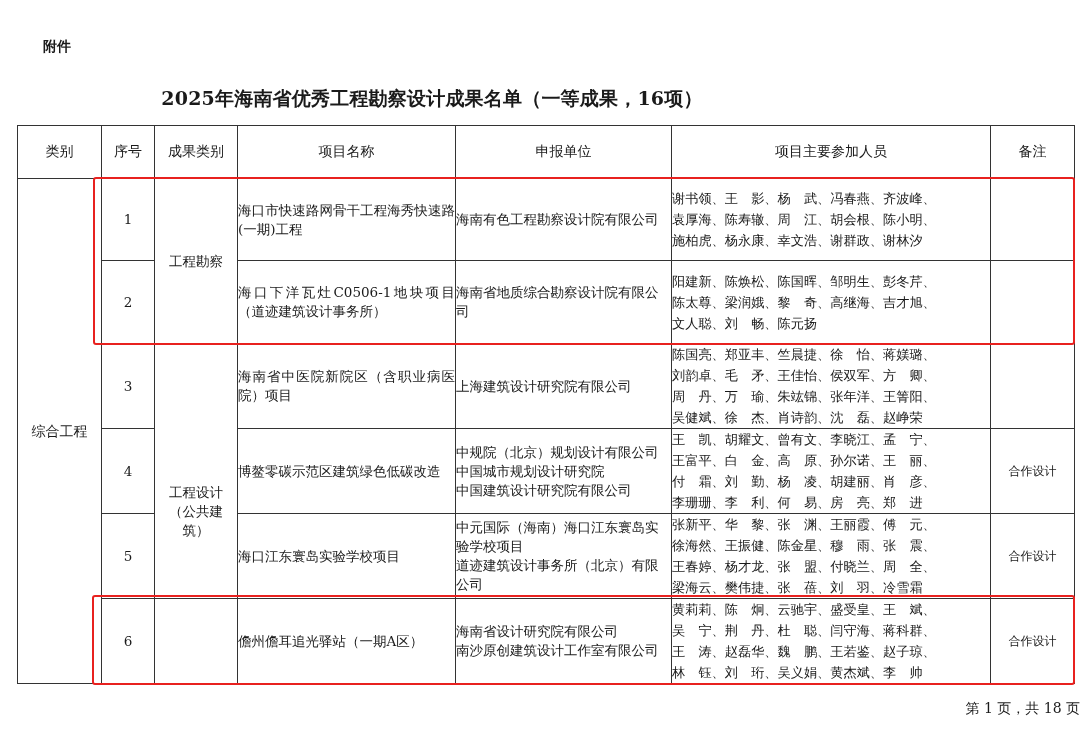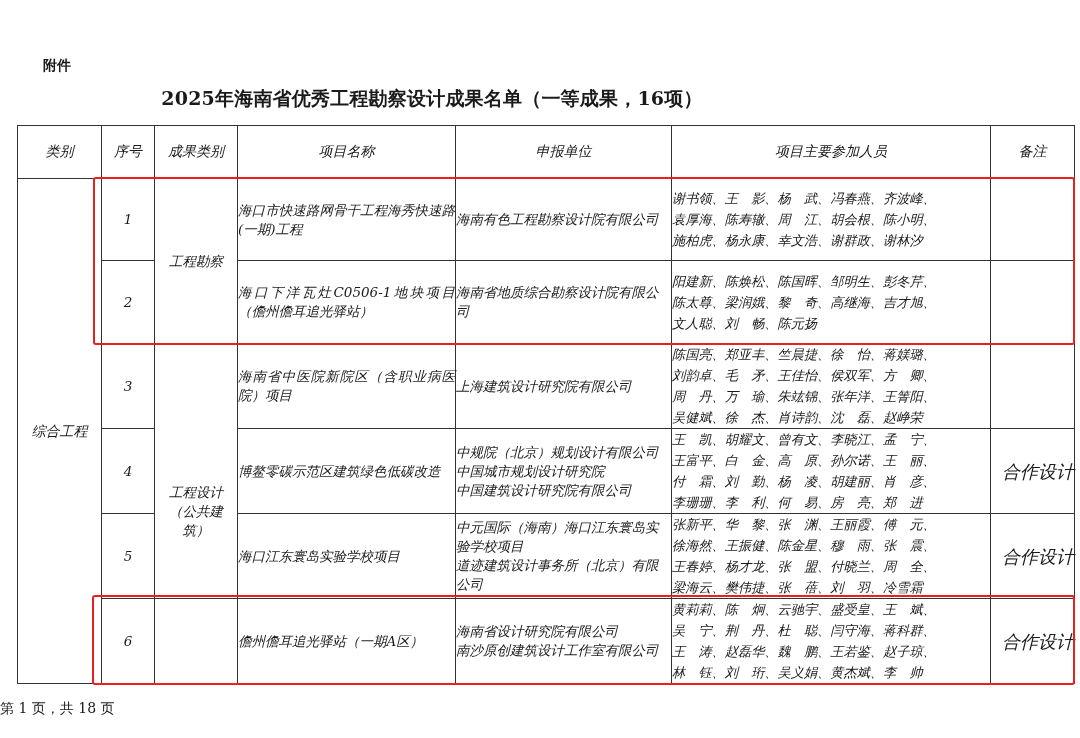--- a/index.html
+++ b/index.html
@@ -1,35 +1,35 @@
 <!DOCTYPE html>
 <html><head>
 <meta charset="utf-8">
 <style>
   html, body { margin:0; padding:0; background:#ffffff; }
   body { width:1080px; height:738px; position:relative; overflow:hidden;
          font-family:"DejaVu Serif","Liberation Serif",serif; color:#1a1a1a; }
   .attach { position:absolute; left:43px; top:38px; font-family:Liberation Sans, sans-serif;
-            font-size:14px; font-weight:bold;margin-top:19px; }
+            font-size:14px; font-weight:bold; }
   .title { position:absolute; left:0; width:864px; top:86px; text-align:center;
            font-size:19px; font-weight:bold; letter-spacing:0.2px; }
   table.main { position:absolute; left:17px; top:125px; border-collapse:collapse; table-layout:fixed; width:1057px; }
-  table.main td, table.main th { border:1.3px solid #333; padding:0; font-weight:normal;font-style:italic; }
+  table.main td, table.main th { border:1.3px solid #333; padding:0; font-weight:normal; }
   th { height:52px; font-family:"DejaVu Sans","Liberation Sans",sans-serif; font-size:14px; text-align:center; vertical-align:middle; }
   td { font-size:13.5px; line-height:19px; vertical-align:middle; }
   td.c { text-align:center; }
   td.name { padding-left:3px; padding-right:2px; text-align:justify; }
   td.unit { padding-left:2px; padding-right:2px;margin-top:12px; }
   td.people { padding-left:3px; padding-right:2px; font-size:13.2px; line-height:21px;margin-left:8px; }
-  td.note { text-align:right; font-size:18px; }
+  td.note { text-align:center; font-size:12px; }
   .r1 { height:82px; } .r2 { height:83px; } .r3 { height:82px; }
   .r4 { height:82px; } .r5 { height:84px; } .r6 { height:83px; }
   .person-line { display:block; white-space:nowrap; }
   .redbox { position:absolute; border:2.5px solid #e8211f; border-radius:3px; pointer-events:none; }
-  .footer { position:absolute; left:0; width:1080px; top:700px; text-align:left; font-size:14px; }
+  .footer { position:absolute; left:0; width:1080px; top:700px; text-align:right; font-size:14px; }
 </style>
 </head>
 <body>
 
 <div class="attach">附件</div>
 <div class="title">2025年海南省优秀工程勘察设计成果名单（一等成果，16项）</div>
 
 <table class="main">
   <colgroup>
     <col style="width:84px">
@@ -62,21 +62,21 @@
       <td class="people">
         <span class="person-line">谢书领、王　影、杨　武、冯春燕、齐波峰、</span>
         <span class="person-line">袁厚海、陈寿辙、周　江、胡会根、陈小明、</span>
         <span class="person-line">施柏虎、杨永康、幸文浩、谢群政、谢林汐</span>
       </td>
       <td class="note"></td>
     </tr>
 
     <tr class="r2">
       <td class="c">2</td>
-      <td class="name">海口下洋瓦灶C0506-1地块项目（儋州儋耳追光驿站）</td>
+      <td class="name">海口下洋瓦灶C0506-1地块项目（道迹建筑设计事务所）</td>
       <td class="unit"><span>海南省地质综合勘察设计院有限公司</span></td>
       <td class="people">
         <span class="person-line">阳建新、陈焕松、陈国晖、邹明生、彭冬芹、</span>
         <span class="person-line">陈太尊、梁润娥、黎　奇、高继海、吉才旭、</span>
         <span class="person-line">文人聪、刘　畅、陈元扬</span>
       </td>
       <td class="note"></td>
     </tr>
 
     <tr class="r3">

